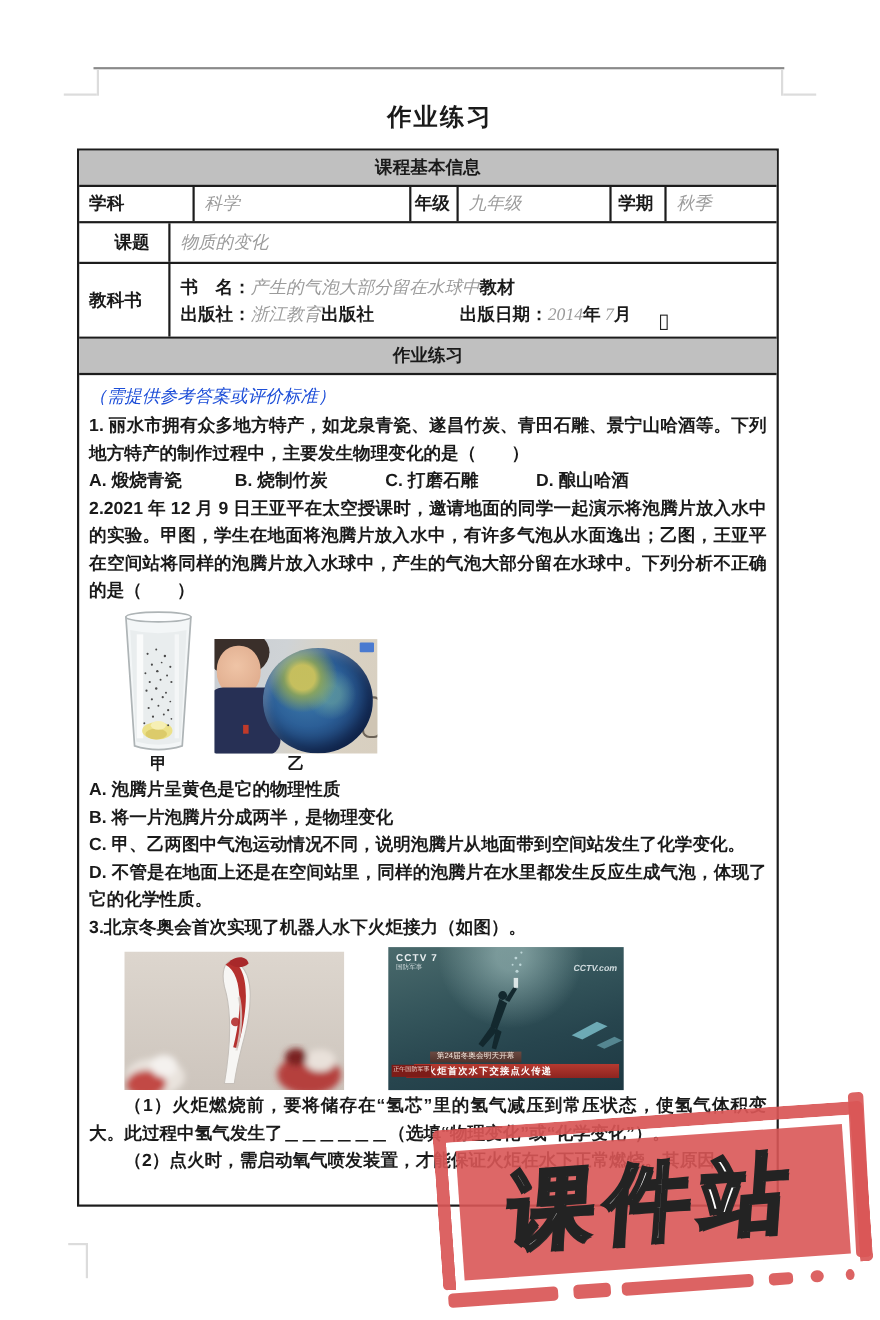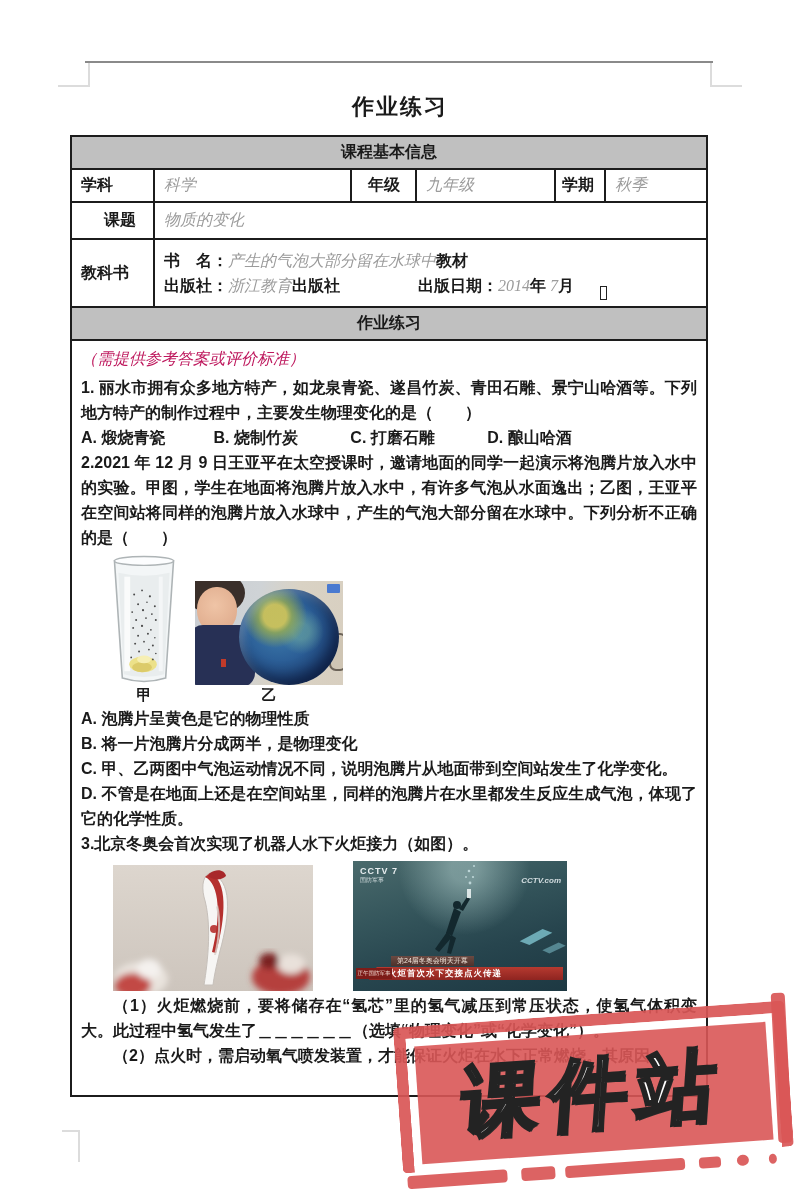--- a/index.html
+++ b/index.html
@@ -26,22 +26,22 @@
   .r-topic{height:37px;}
   .r-book{height:68px;align-items:flex-start;}
   .book-cell{flex-direction:column;align-items:flex-start;justify-content:center;
              gap:4px;padding-top:2px;position:relative;}
   .book-line{display:flex;align-items:baseline;white-space:pre;}
   #text-cursor{position:absolute;left:445px;top:46px;width:5px;height:12px;
                border:1px solid #222;background:#fff;}
   
   #hw-cell{box-sizing:border-box;height:754px;padding:7px 9px 0 9px;overflow:hidden;
            display:block;font-weight:600;line-height:25px;text-align:justify;}
-  .note{font-family:Liberation Mono, monospace;font-style:italic;font-weight:400;
-        color:#be185d;margin-bottom:2px;}
+  .note{font-family:Liberation Serif, serif;font-style:italic;font-weight:400;
+        color:#1d4ed8;margin-bottom:2px;}
   .q{margin:0;white-space:pre-wrap;}
   .opt{margin:0;white-space:pre-wrap;}
   .indent{text-indent:2em;}
   
   .figrow{display:flex;align-items:flex-end;margin:5px 0 2px 28px;gap:16px;}
   .figcol{display:flex;flex-direction:column;align-items:center;}
   .figlabel{font-size:15px;line-height:18px;margin-top:1px;font-weight:600;}
   
   #fig-glass{width:70px;height:130px;}
   
@@ -124,23 +124,23 @@
   <div class="mark light" style="left:62px;top:1130px;width:18px;height:2px;"></div>
   <div class="mark light" style="left:78px;top:1130px;width:2px;height:32px;"></div>
 
   <div id="doc-title">作业练习</div>
 
   <div id="main-table">
 
     <div class="tr th">课程基本信息</div>
 
     <div class="tr r-info">
-      <div class="td brd lbl" style="width:83px;">学科</div>
+      <div class="td brd lbl" style="width:105px;">学科</div>
       <div class="td brd val" style="width:197px;">科学</div>
-      <div class="td brd lbl" style="width:65px;padding-left:16px;">年级</div>
+      <div class="td brd lbl" style="width:43px;padding-left:3px;">年级</div>
       <div class="td brd val" style="width:139px;">九年级</div>
       <div class="td brd lbl" style="width:50px;padding-left:6px;">学期</div>
       <div class="td val" style="flex:1;">秋季</div>
     </div>
 
     <div class="tr r-topic">
       <div class="td brd lbl" style="width:83px;padding-left:32px;">课题</div>
       <div class="td val" style="flex:1;">物质的变化</div>
     </div>
 

